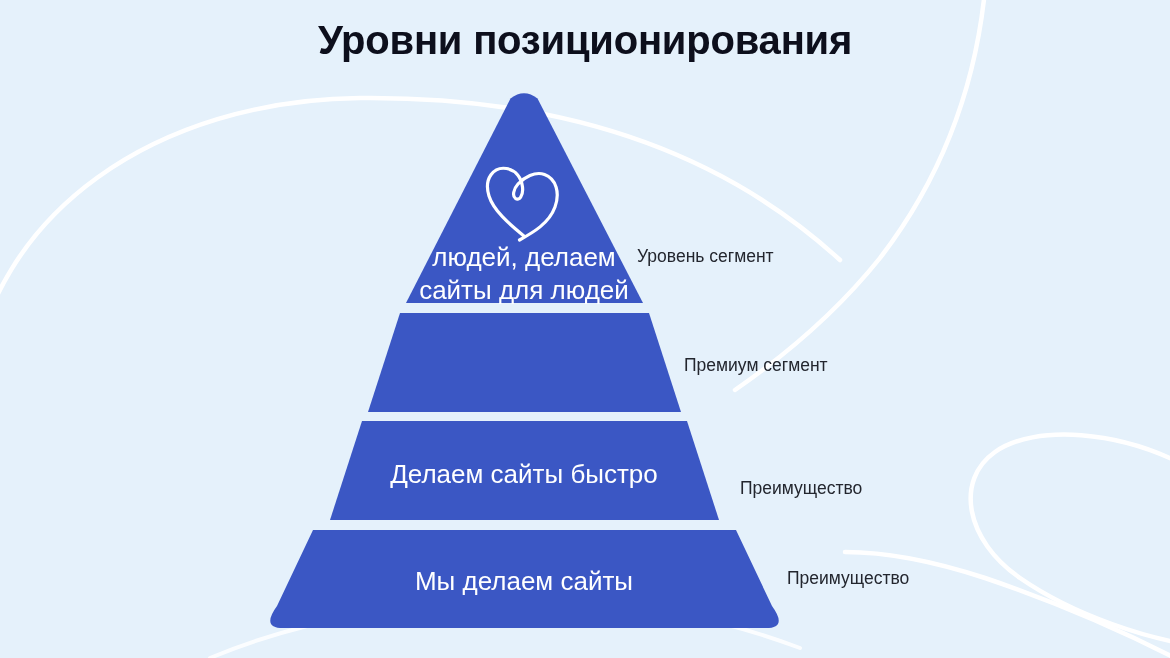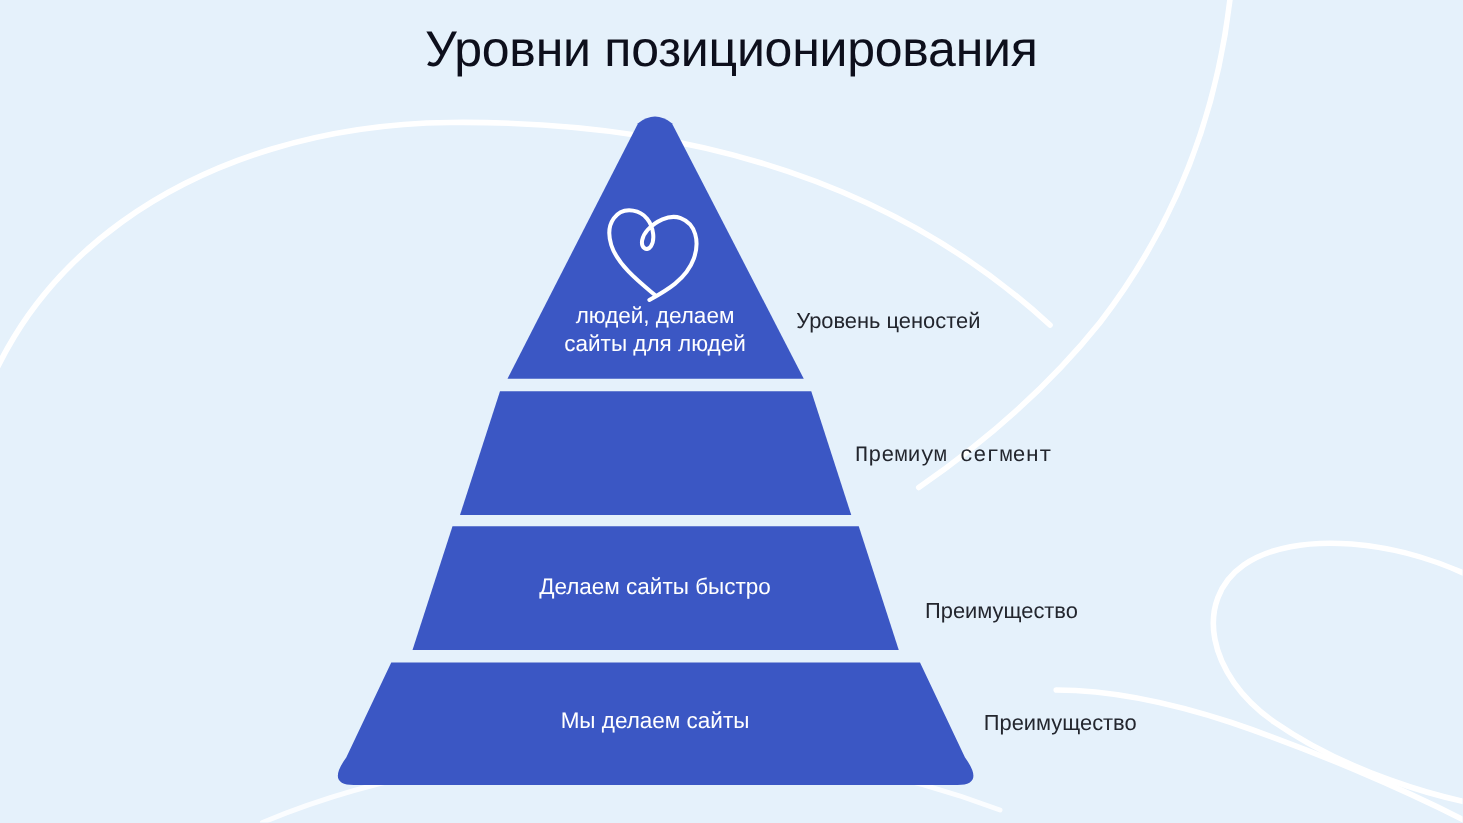--- a/index.html
+++ b/index.html
@@ -22,49 +22,49 @@
   }
   #pyramid-svg{
     position:absolute;left:0;top:0;
     width:1170px;height:658px;
   }
   #slide-title{
     position:absolute;
     left:0;right:0;top:18px;
     text-align:center;
     font-size:40px;
-    font-weight:normal;
+    font-weight:bold;
     color:#0d0f1c;
     letter-spacing:-0.2px;
     line-height:1.1;
     white-space:nowrap;
   }
   .level-text{
     position:absolute;
     color:#ffffff;
-    font-size:18px;
+    font-size:26px;
     line-height:1.28;
     text-align:center;
     white-space:pre-line;
     pointer-events:none;
   }
   #level-text-1{left:404px;top:241px;width:240px;}
   #level-text-2{left:344px;top:352px;width:360px;}
   #level-text-3{left:324px;top:458px;width:400px;text-align:center;}
   #level-text-4{left:304px;top:565px;width:440px;}
 
   .side-label{
     position:absolute;
     color:#23262e;
     font-size:17.5px;
     white-space:nowrap;
     line-height:1;
   }
   #side-label-1{left:637px;top:248px;}
-  #side-label-2{left:684px;top:357px;font-family:Liberation Mono, monospace;}
+  #side-label-2{left:684px;top:357px;}
   #side-label-3{left:740px;top:480px;}
   #side-label-4{left:787px;top:570px;}
 </style>
 </head>
 <body>
 
 <div id="slide">
 
   <svg id="bg-decor" viewBox="0 0 1170 658" aria-hidden="true">
     <g fill="none" stroke="#ffffff" stroke-width="4.5" stroke-linecap="round">
@@ -99,18 +99,18 @@
     </g>
   </svg>
 
   <div id="slide-title">Уровни позиционирования</div>
 
   <div class="level-text" id="level-text-1">людей, делаем
 сайты для людей</div>
   <div class="level-text" id="level-text-3">Делаем сайты быстро</div>
   <div class="level-text" id="level-text-4">Мы делаем сайты</div>
 
-  <div class="side-label" id="side-label-1">Уровень ценостей</div>
+  <div class="side-label" id="side-label-1">Уровень сегмент</div>
   <div class="side-label" id="side-label-2">Премиум сегмент</div>
   <div class="side-label" id="side-label-3">Преимущество</div>
   <div class="side-label" id="side-label-4">Преимущество</div>
 
 </div>
 
 </body></html>

